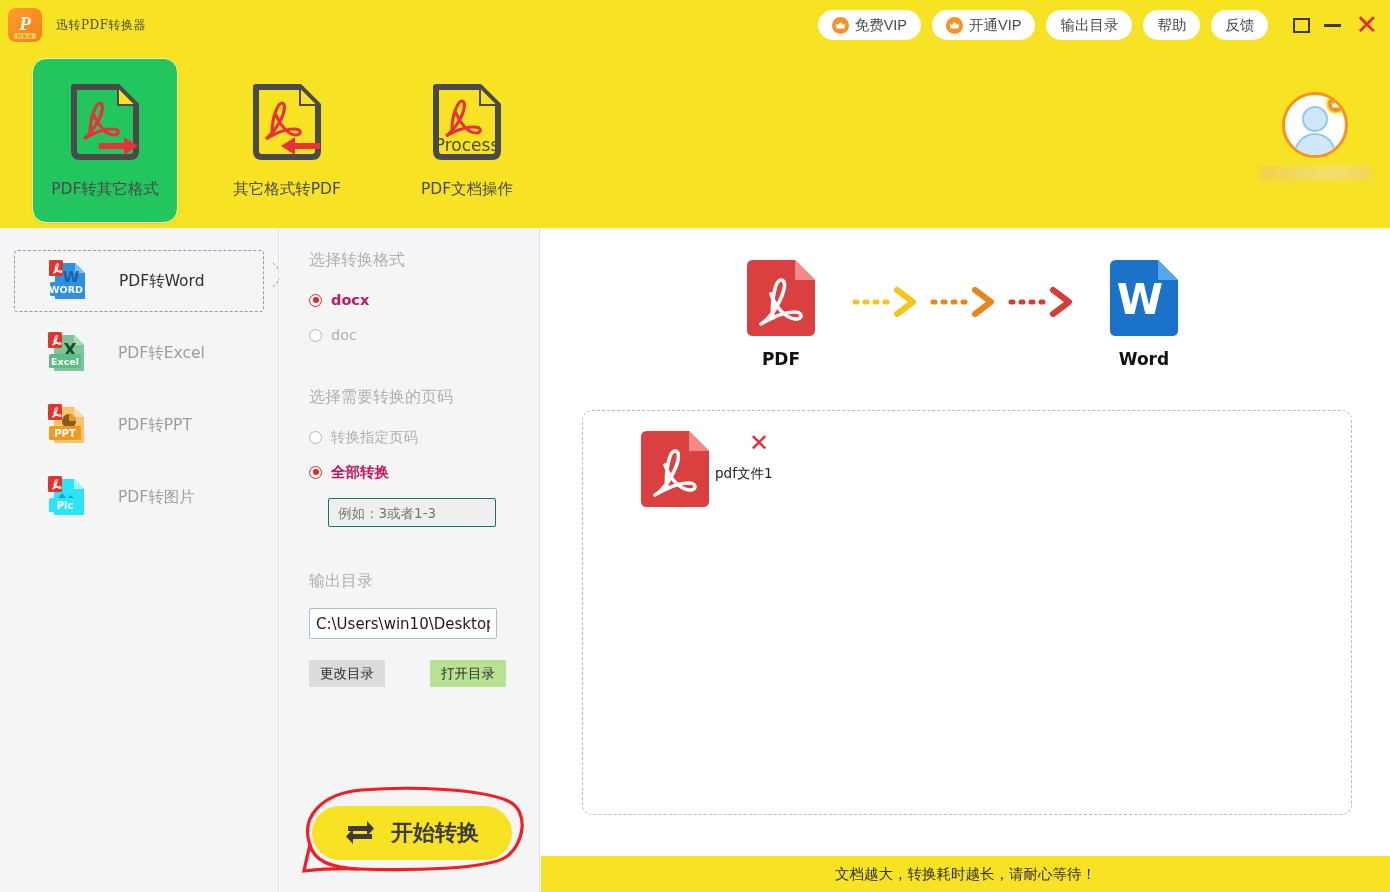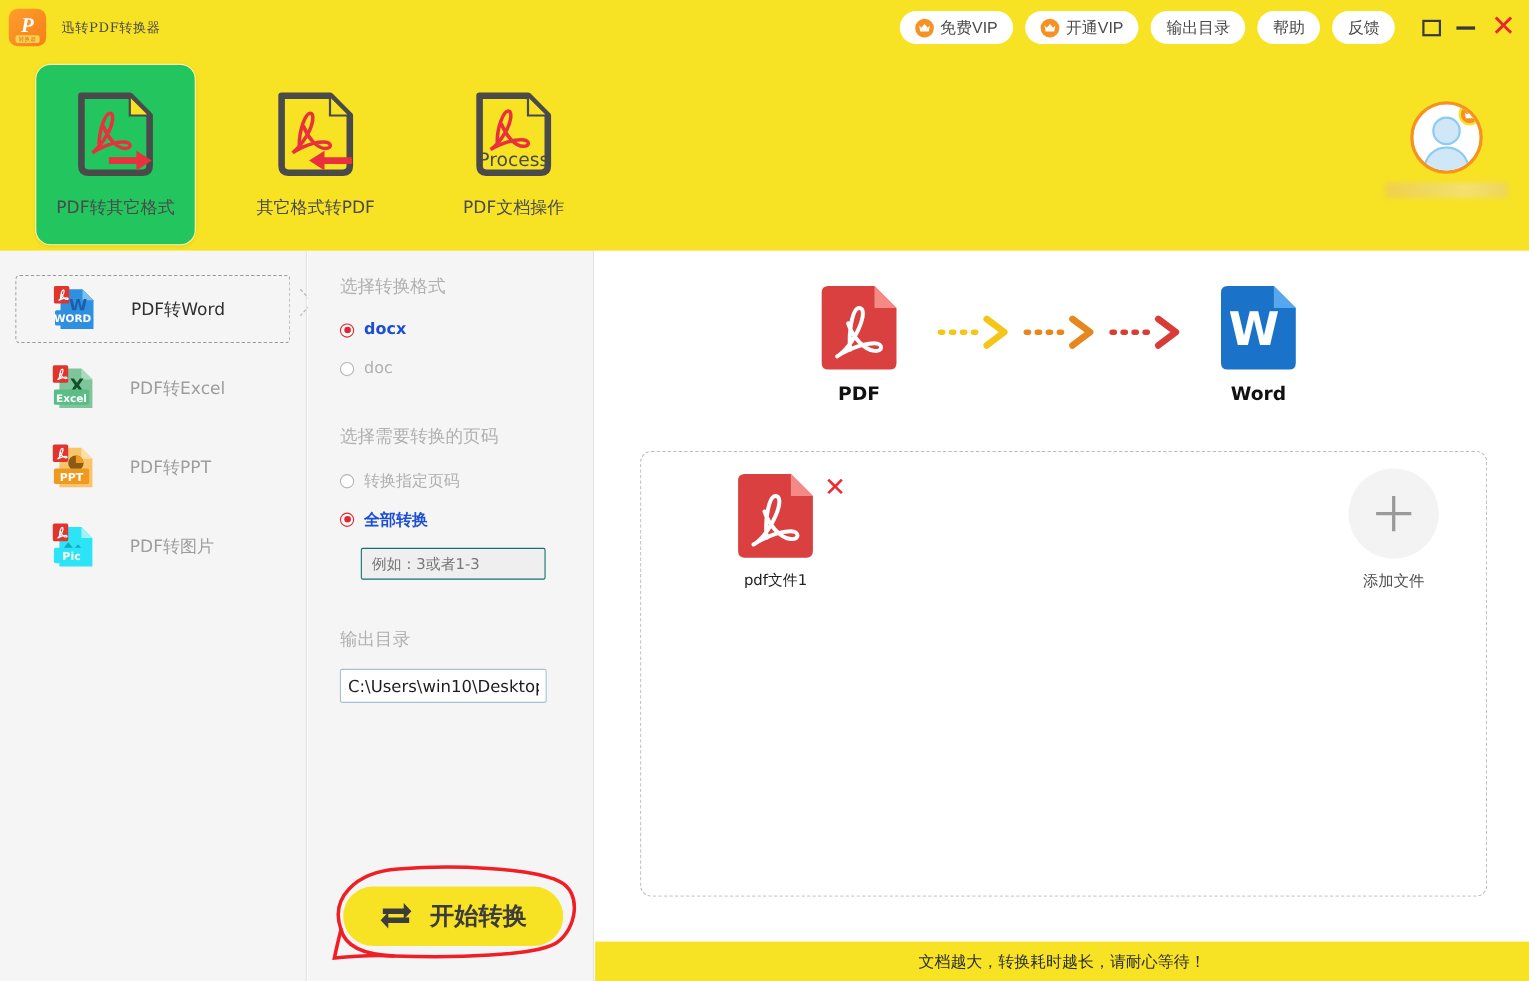--- a/index.html
+++ b/index.html
@@ -115,21 +115,21 @@
   }
   .sec-title { font-size: 16px; color: #b0b0b0; margin-bottom: 16px;
                font-family:"DejaVu Serif","Liberation Serif",serif; }
   .radio-row { display: flex; align-items: center; height: 26px; margin-bottom: 9px; cursor: pointer; }
   .rad { width: 13px; height: 13px; border-radius: 50%; border: 1.5px solid #b6b6b6;
          background: #fff; flex: none; position: relative; }
   .rad.on { border-color: #e3262e; }
   .rad.on::after { content:""; position: absolute; inset: 2.5px; border-radius: 50%; background: #e3262e; }
   .rad-label { margin-left: 9px; font-size: 14.5px; color: #b0b0b0;
                font-family:"DejaVu Sans","Liberation Sans",sans-serif; }
-  .radio-row.on .rad-label { color: #1d4ed8; font-weight: bold; }
+  .radio-row.on .rad-label { color: #be185d; font-weight: bold; }
   .page-input {
     margin: 4px 0 0 19px; width: 168px; height: 29px; background: #efefef;
     border: 1px solid #0f766e; border-radius: 2px; padding: 0 9px; font-size: 13.5px;
     color: #9b9b9b; outline: none; font-family:"DejaVu Sans","Liberation Sans",sans-serif;
   }
   .gap-lg { height: 30px; }
   .out-input {
     width: 188px; height: 31px; border: 1px solid #a9c0d4; border-radius: 2px;
     background: #fff; padding: 0 6px; font-size: 15px; color: #1c1c1c; outline: none;
     font-family:"DejaVu Sans","Liberation Sans",sans-serif;
@@ -153,21 +153,21 @@
   .main { position: absolute; top: 228px; left: 541px; width: 849px; height: 664px; background: #fff; }
   .flow { position: absolute; top: 30px; left: 0; width: 849px; height: 130px; }
   .flow-item { position: absolute; display: flex; flex-direction: column; align-items: center; }
   .flow-cap { margin-top: 9px; font-size: 17px; font-weight: bold; color: #111;
               font-family:"DejaVu Sans","Liberation Sans",sans-serif; }
   .dropzone {
     position: absolute; left: 41px; top: 182px; width: 770px; height: 405px;
     border: 1.5px dashed #bbb; border-radius: 10px;
   }
   .file-item { position: absolute; left: 52px; top: 18px; width: 140px;
-               display: flex; flex-direction: column; align-items: center; cursor: pointer; }
+               display: flex; flex-direction: row; align-items: center; cursor: pointer; }
   .file-name { margin-top: 8px; font-size: 13.5px; color: #222;
                font-family:"DejaVu Sans","Liberation Sans",sans-serif; }
   .file-del { position: absolute; left: 166px; top: 20px; color: #ee2b30; font-size: 24px;
               line-height: 1; cursor: pointer; font-weight: bold; font-family:"DejaVu Sans",sans-serif;}
   .add-file { position: absolute; right: 24px; top: 15px; width: 120px;
               display: flex; flex-direction: column; align-items: center; cursor: pointer; }
   .add-circle { width: 82px; height: 82px; border-radius: 50%; background: #f3f3f3;
                 display: flex; align-items: center; justify-content: center; }
   .add-label { margin-top: 12px; font-size: 14px; color: #4f4f4f;
                font-family:"DejaVu Sans","Liberation Sans",sans-serif; }
@@ -380,20 +380,24 @@
     </div>
 
     <input class="page-input" type="text" placeholder="例如：3或者1-3" style="">
 
     <div style="height:44px"></div>
 
     <div class="sec-title">输出目录</div>
 
     <input class="out-input" type="text" value="C:\Users\win10\Desktop" style="">
 
+    <div class="btn-row">
+      <button class="btn-sm btn-grey">更改目录</button>
+      <button class="btn-sm btn-green">打开目录</button>
+    </div>
 
     <div class="convert-wrap">
       <svg class="annot" width="240" height="100" viewBox="0 0 240 100">
         <path d="M18 62 C8 34 30 10 70 7 C120 3 190 6 216 18 C238 28 232 62 214 74 C196 86 120 88 66 86 C40 85 22 78 18 62 Z" fill="none" stroke="#ef1f25" stroke-width="3.2" stroke-linecap="round"></path>
         <path d="M18 62 C16 70 14 78 12 88 C30 86 48 85 66 86" fill="none" stroke="#ef1f25" stroke-width="3.2" stroke-linecap="round"></path>
       </svg>
       <button class="convert-btn">
         <svg width="30" height="26" viewBox="0 0 30 26">
           <path d="M3 8 H22 V3 L29 10.5 L22 18 V13 H3 Z" fill="#3c3c3c" transform="translate(0,-2)"></path>
           <path d="M27 18 H8 V13 L1 20.5 L8 28 V23 H27 Z" fill="#3c3c3c" transform="translate(0,-4)"></path>
@@ -444,29 +448,20 @@
       <div class="file-item">
         <svg width="80" height="82" viewBox="0 0 80 82">
           <path d="M6 8 Q6 2 12 2 H54 L74 22 V72 Q74 78 68 78 H12 Q6 78 6 72 Z" fill="#d9403f"></path>
           <path d="M54 2 L74 22 H54 Z" fill="#f58a85"></path>
           <path d="M32 60 C30 44 34 22 40 22 C46 22 44 34 36 48 C28 62 20 66 20 66 C20 66 38 54 54 54 C62 54 62 62 54 61 C44 60 34 48 30 36" fill="none" stroke="#fff" stroke-width="3.6" stroke-linecap="round" stroke-linejoin="round"></path>
         </svg>
         <div class="file-name">pdf文件1</div>
       </div>
       <div class="file-del">✕</div>
 
-      <div class="add-file">
-        <div class="add-circle">
-          <svg width="44" height="44" viewBox="0 0 44 44">
-            <line x1="22" y1="6" x2="22" y2="38" stroke="#9a9a9a" stroke-width="3"></line>
-            <line x1="6" y1="22" x2="38" y2="22" stroke="#9a9a9a" stroke-width="3"></line>
-          </svg>
-        </div>
-        <div class="add-label">添加文件</div>
-      </div>
     </div>
   </div>
 
   <div class="statusbar">
     <span>文档越大，转换耗时越长，请耐心等待！</span>
   </div>
 
 </div>
 
 </body></html>

